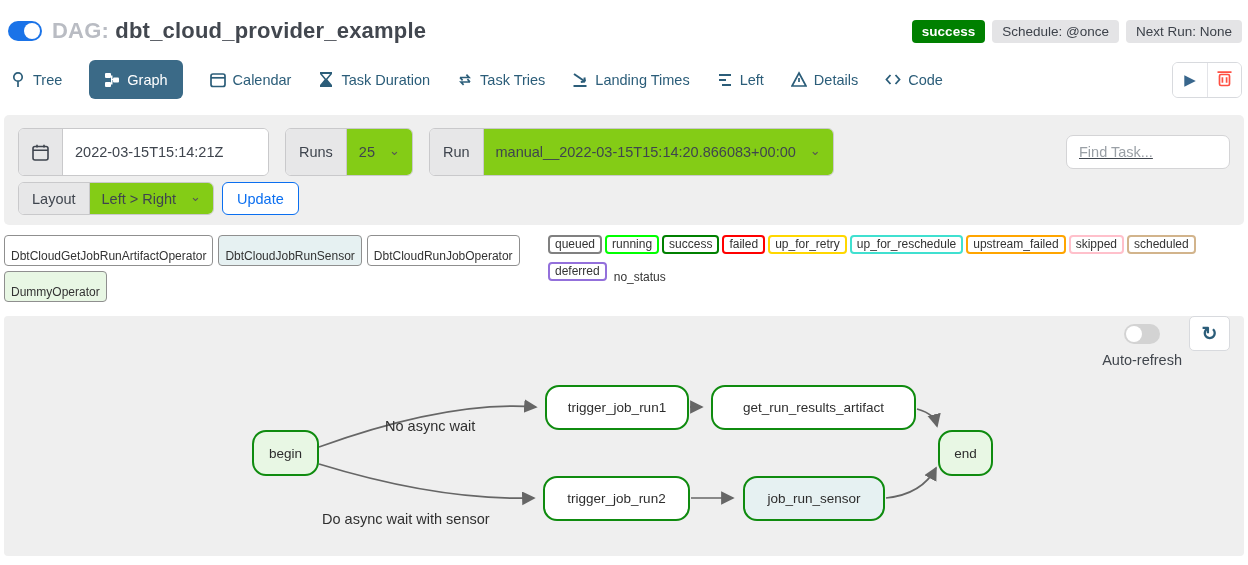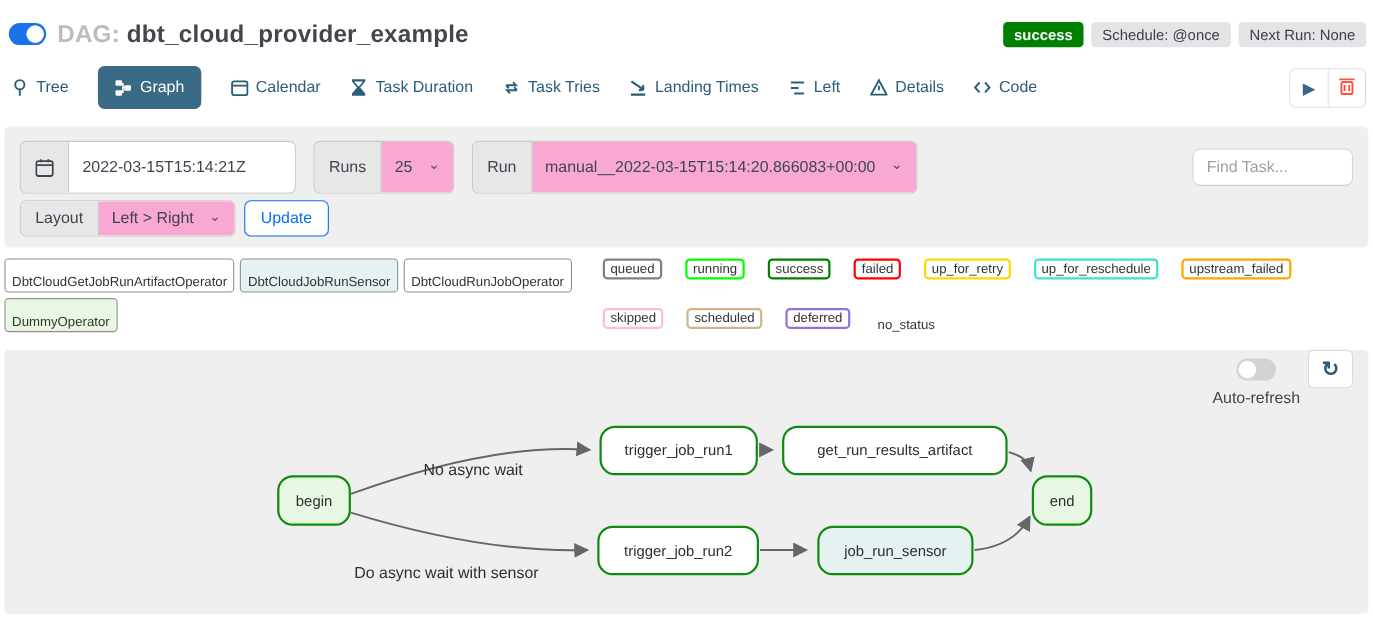--- a/index.html
+++ b/index.html
@@ -35,36 +35,36 @@
 
   
   .filter-panel { margin:6px 4px 0 4px; background:#efefef; border-radius:5px; padding:13px 14px 10px 14px; }
   .frow { display:flex; align-items:center; }
   .frow + .frow { margin-top:6px; }
   .igroup { display:flex; align-items:stretch; height:48px; border-radius:6px; overflow:hidden; border:1px solid #c9c9cb; background:#fff; }
   .frow2 .igroup { height:33px; }
   .iaddon { background:#e7e7e8; color:#3f454e; display:flex; align-items:center; padding:0 13px; font-size:14.5px; border-right:1px solid #c9c9cb; }
   .itext { border:none; outline:none; font-size:14.5px; padding:0 12px; color:#3f454e;
            font-family:"Liberation Sans","DejaVu Sans",sans-serif; background:#fff; }
-  .iselect { display:flex; align-items:center; gap:14px; padding:0 12px; font-size:14.5px; background:#f9a8d4; cursor:pointer; white-space:nowrap; }
+  .iselect { display:flex; align-items:center; gap:14px; padding:0 12px; font-size:14.5px; background:#84cc16; cursor:pointer; white-space:nowrap; }
   .chev { color:#555; font-size:13px; transform:translateY(-2px); }
   .cal-addon svg { display:block; }
-  .find-input { margin-left:auto; height:34px; width:146px; border:1px solid #d4d4d6; border-radius:7px;
+  .find-input { margin-left:auto; height:34px; width:164px; border:1px solid #d4d4d6; border-radius:7px;
                 padding:0 12px; font-size:14.5px; color:#3f454e; outline:none;
-                font-family:"Liberation Sans","DejaVu Sans",sans-serif; }
+                font-family:"Liberation Sans","DejaVu Sans",sans-serif;text-decoration:underline; }
   .find-input::placeholder { color:#9aa0a6; }
   .update-btn { margin-left:8px; height:33px; padding:0 14px; background:#fff; color:#0b6ff0;
                 border:1.5px solid #0b6ff0; border-radius:6px; font-size:14.5px; cursor:pointer;
                 font-family:"Liberation Sans","DejaVu Sans",sans-serif; }
   .gap { width:16px; flex:none; }
 
   
   .legend { display:flex; align-items:flex-start; padding:10px 2px 8px 4px; }
   .legend-ops { width:544px; flex:none; display:flex; flex-wrap:wrap; gap:5px; }
-  .legend-states { flex:1; display:flex; flex-wrap:wrap; gap:21px; align-items:center; }
+  .legend-states { flex:1; display:flex; flex-wrap:wrap; gap:3px; align-items:center; }
   .lbadge { font-size:12px; padding:13px 6px 2px 6px; border-radius:4px; border:1px solid #8f8f8f;
             color:#333; white-space:nowrap; background:#fff; }
   .sbadge { border-width:2px; padding:0 5px 1px 5px; }
   .nostatus { border:none; background:transparent; padding-left:4px; }
 
   
   .graph-panel { position:relative; margin:6px 4px 0 4px; height:240px; background:#efefef; border-radius:4px; }
   .autorefresh { position:absolute; top:8px; right:62px; display:flex; align-items:center; gap:8px;flex-direction:column; }
   .autorefresh .label { font-size:14.5px; color:#41464d; }
   .refresh-btn { position:absolute; top:0px; right:14px; width:41px; height:35px; background:#fff;

